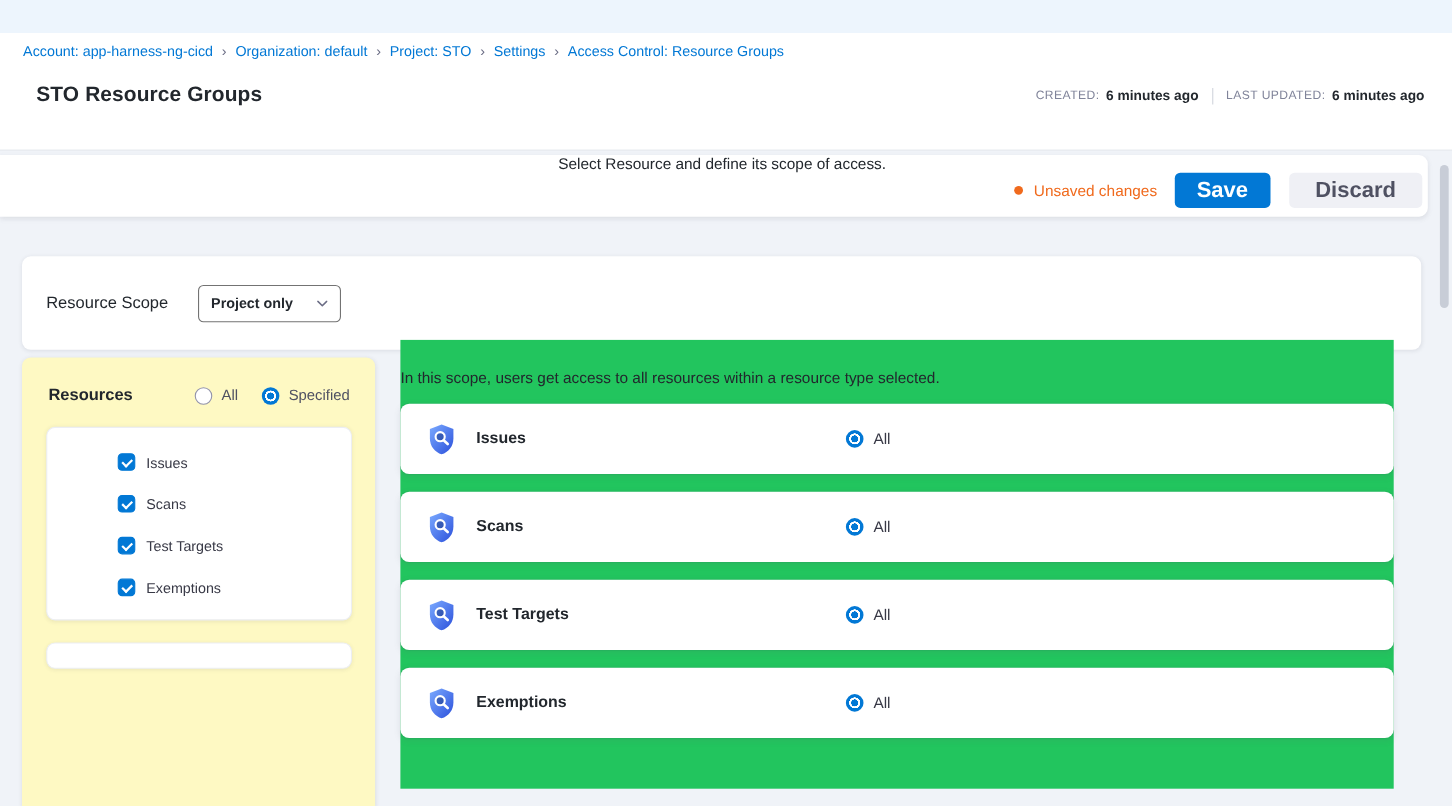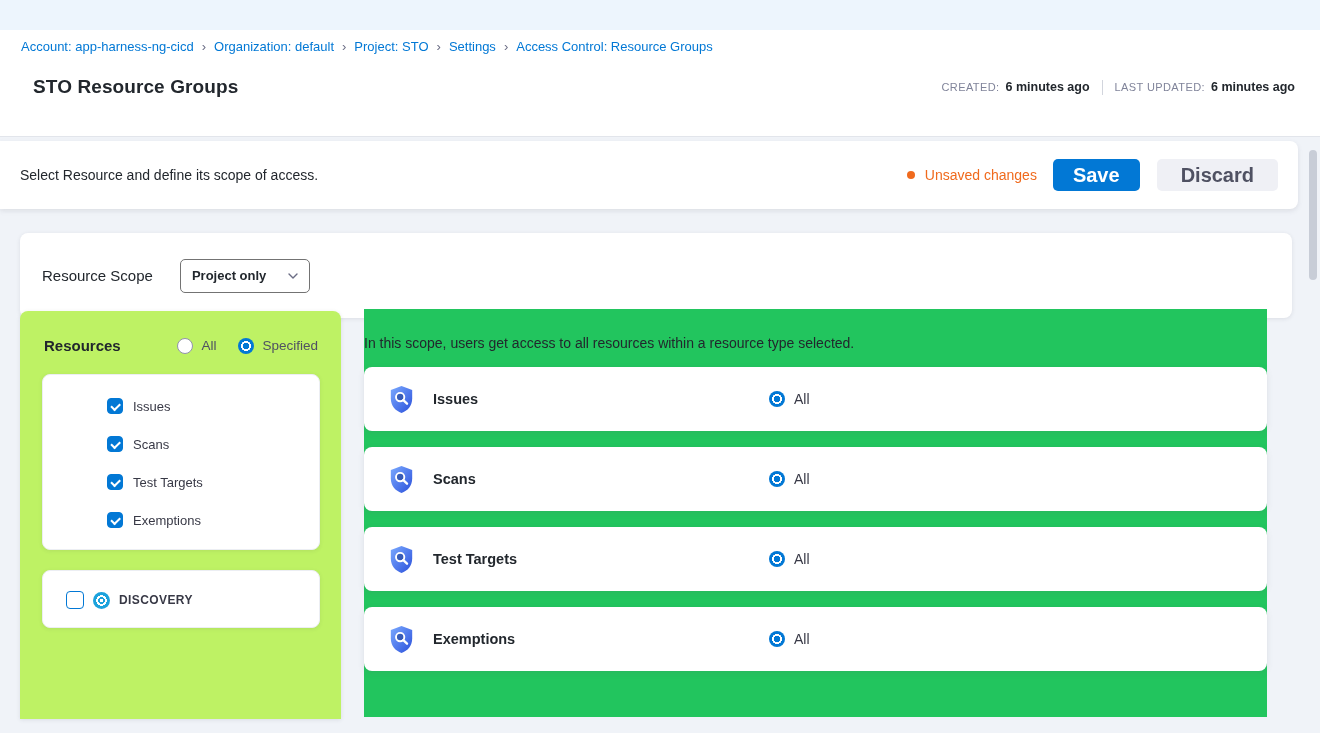--- a/index.html
+++ b/index.html
@@ -21,24 +21,24 @@
   .breadcrumb a { color:#0278D5; text-decoration:none; cursor:pointer; }
   .crumb-sep { color:#6B6D85; font-size:13px; }
   .title-row { display:flex; align-items:center; margin-top:22px; padding-left:12px; }
   .page-title { font-size:19px; font-weight:700; color:#22272D; letter-spacing:.1px; }
   .meta { margin-left:auto; display:flex; align-items:center; font-size:12.5px; }
   .meta-label { color:#80849A; font-size:11px; letter-spacing:.4px; margin-right:6px; }
   .meta-value { color:#22272D; font-weight:700; }
   .meta-divider { width:1px; height:15px; background:#D2D5DD; margin:0 12px; }
   
   .toolbar {
-    position:absolute; top:141px; left:0; width:1298px; height:68px;
+    position:absolute; top:141px; left:0; width:1298px; height:56px;
     background:#fff; border-radius:0 8px 8px 0;
     box-shadow:0 2px 5px rgba(96,97,112,.14);
-    display:flex; align-items:center; padding:0 20px 0 20px;
+    display:flex; align-items:center; padding:0 5px 0 20px;flex-direction:column;
   }
   .toolbar-desc { font-size:14px; color:#22272D; }
   .toolbar-right { margin-left:auto; display:flex; align-items:center; }
   .unsaved { display:flex; align-items:center; color:#F06A1D; font-size:14px; }
   .unsaved-dot { width:8px; height:8px; border-radius:50%; background:#F06A1D; margin-right:10px; }
   .btn { height:32px; border:none; border-radius:5px; font-family:inherit; font-size:20px; font-weight:700; cursor:pointer; }
   .btn-save { background:#0278D5; color:#fff; padding:0 20px; margin-left:16px; }
   .btn-discard { background:#EFF0F5; color:#4F5162; padding:0 24px; margin-left:17px; }
   
   .scope-card {
@@ -50,22 +50,22 @@
   .dropdown {
     margin-left:27px; width:130px; height:34px; background:#fff;
     border:1px solid #737373; border-radius:5px; display:flex; align-items:center;
     padding:0 11px; cursor:pointer;
   }
   .dropdown-value { font-size:13px; font-weight:600; color:#22272D; }
   .chevron { margin-left:auto; width:10px; height:6px; position:relative; }
   .chevron svg { display:block; }
   
   .resources-panel {
-    position:absolute; top:311px; left:20px; width:321px; height:408px;
-    background:#bef264; border-radius:8px 8px 0 0; box-shadow:0 1px 4px rgba(40,41,61,.10);
+    position:absolute; top:325px; left:20px; width:321px; height:408px;
+    background:#fef9c3; border-radius:8px 8px 0 0; box-shadow:0 1px 4px rgba(40,41,61,.10);
     padding:26px 21px 16px 22px;
   }
   .resources-head { display:flex; align-items:center; padding:0 2px; }
   .resources-title { font-size:15px; font-weight:700; }
   .radio-group { margin-left:auto; display:flex; align-items:center; gap:22px; }
   .radio-opt { display:flex; align-items:center; gap:8px; cursor:pointer; }
   .radio { width:16px; height:16px; border-radius:50%; background:#fff; border:1.5px solid #9championA293AB; flex:none; }
   .radio { border:1.5px solid #9293AB; }
   .radio.selected {
     border:none;
@@ -208,25 +208,20 @@
       <span class="checkbox sm checked"></span>
       <span class="item-label">Test Targets</span>
     </div>
     <div class="group-item">
       <span class="checkbox sm checked"></span>
       <span class="item-label">Exemptions</span>
     </div>
   </div>
 
   <div class="group-card">
-    <div class="group-head">
-      <span class="checkbox"></span>
-      <span class="discovery-icon"></span>
-      <span class="group-title">DISCOVERY</span>
-    </div>
   </div>
 </div>
 
 <div class="main-panel">
   <div class="main-desc">In this scope, users get access to all resources within a resource type selected.</div>
 
   <div class="resource-row">
     <svg class="row-shield" viewBox="0 0 24 26">
         <use href="#shield-sym"></use>
       </svg>

